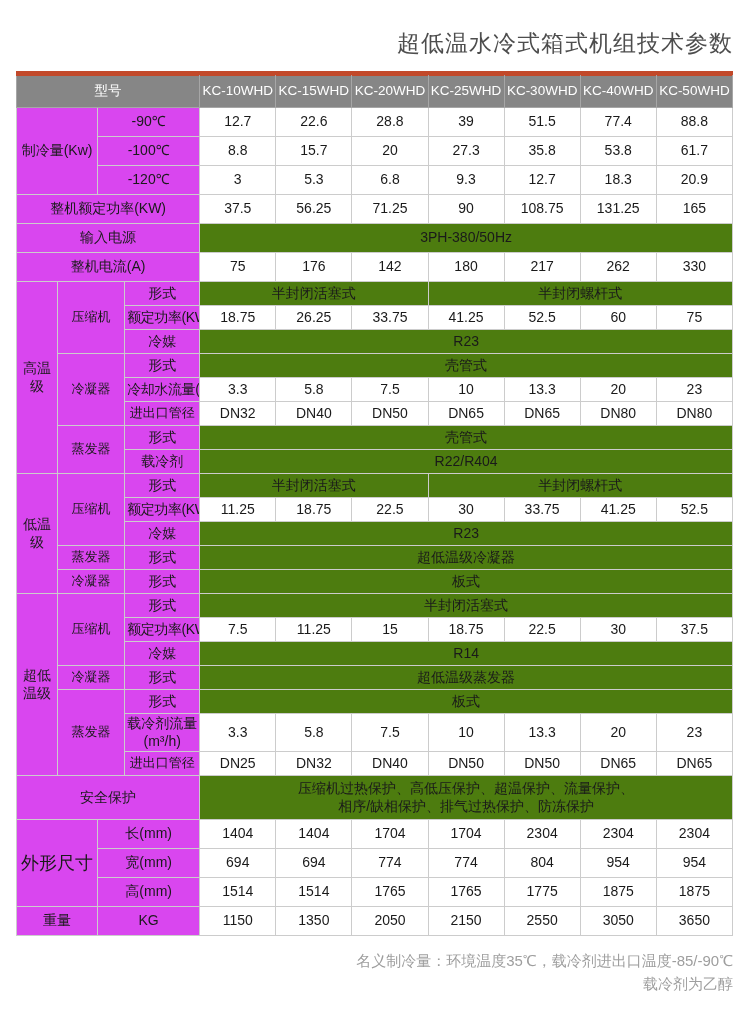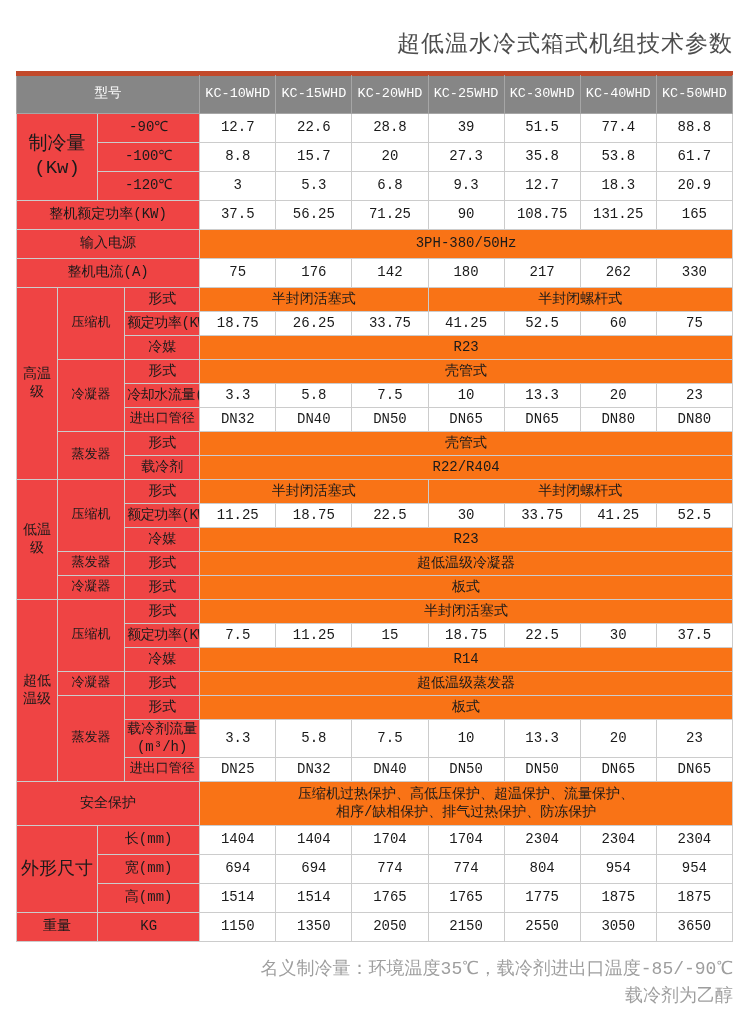--- a/index.html
+++ b/index.html
@@ -1,19 +1,19 @@
 <!DOCTYPE html>
 <html><head>
 <meta charset="utf-8">
 <style>
   * { margin: 0; padding: 0; box-sizing: border-box; }
   html, body { background: #ffffff; }
   .page {
     width: 750px; height: 1035px; background: #ffffff;
-    font-family: Liberation Mono, monospace;
+    font-family: Liberation Sans, sans-serif;
     color: #1a1a1a; overflow: hidden; position: relative;
   }
   .page-title {
     margin: 28px 17px 12px 17px;
     text-align: right;
     font-size: 23px;
     color: #4d4d4d;
     letter-spacing: 1px;
   }
   .accent-bar {
@@ -29,35 +29,35 @@
     text-align: center; vertical-align: middle;
     font-size: 14px; font-weight: 400;
     padding: 1px 2px; line-height: 1.25;
     overflow: hidden;
   }
   table.spec th {
     background: #868686; color: #ffffff;
     border-color: #a6a6a6; border-top-color: #c2492a;
     font-size: 13.5px;
   }
-  td.l { background: #ef4444; }   
-  td.m { background: #f97316; margin-top: 28px; }   
+  td.l { background: #d946ef; }   
+  td.m { background: #4d7c0f; margin-top: 28px; }   
   td.v { background: #ffffff; font-size: 14.5px; }  
-  tr.h38 { height: 38px; }
+  tr.h38 { height: 32px; }
   tr.h29 { height: 29px; }
   tr.h24 { height: 24px; }
   tr.h40 { height: 25px; }
   tr.h44 { height: 44px; }
   .stage { font-size: 12px; }
   .sq { font-size: 11.5px; letter-spacing: -0.4px; white-space: nowrap; }
   .two-line { text-align: left; padding-left: 3px; font-size: 13px; line-height: 1.3; }
   .footer-note {
     margin: 14px 17px 0 17px;
     text-align: right;
-    font-size: 18px; line-height: 1.5;
+    font-size: 15px; line-height: 1.5;
     color: #9e9e9e;
   }
 </style>
 </head>
 <body>
 
 <div class="page">
 
   <div class="page-title">超低温水冷式箱式机组技术参数</div>
 
@@ -84,21 +84,21 @@
       <th>KC-10WHD</th>
       <th>KC-15WHD</th>
       <th>KC-20WHD</th>
       <th>KC-25WHD</th>
       <th>KC-30WHD</th>
       <th>KC-40WHD</th>
       <th>KC-50WHD</th>
     </tr>
 
     <tr class="h29">
-      <td class="l" rowspan="3" colspan="2" style="font-size:19px">制冷量(Kw)</td>
+      <td class="l" rowspan="3" colspan="2" style="font-size:14px">制冷量(Kw)</td>
       <td class="l" colspan="2">-90℃</td>
       <td class="v">12.7</td>
       <td class="v">22.6</td>
       <td class="v">28.8</td>
       <td class="v">39</td>
       <td class="v">51.5</td>
       <td class="v">77.4</td>
       <td class="v">88.8</td>
     </tr>
     <tr class="h29">

